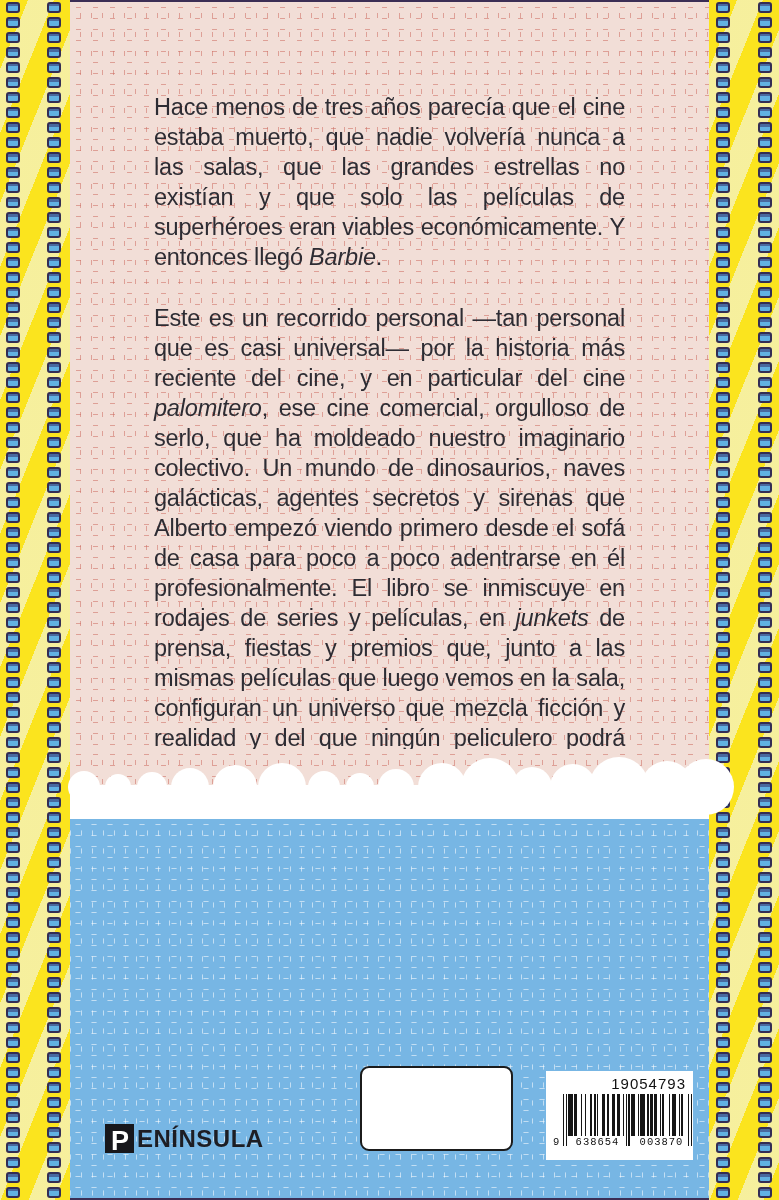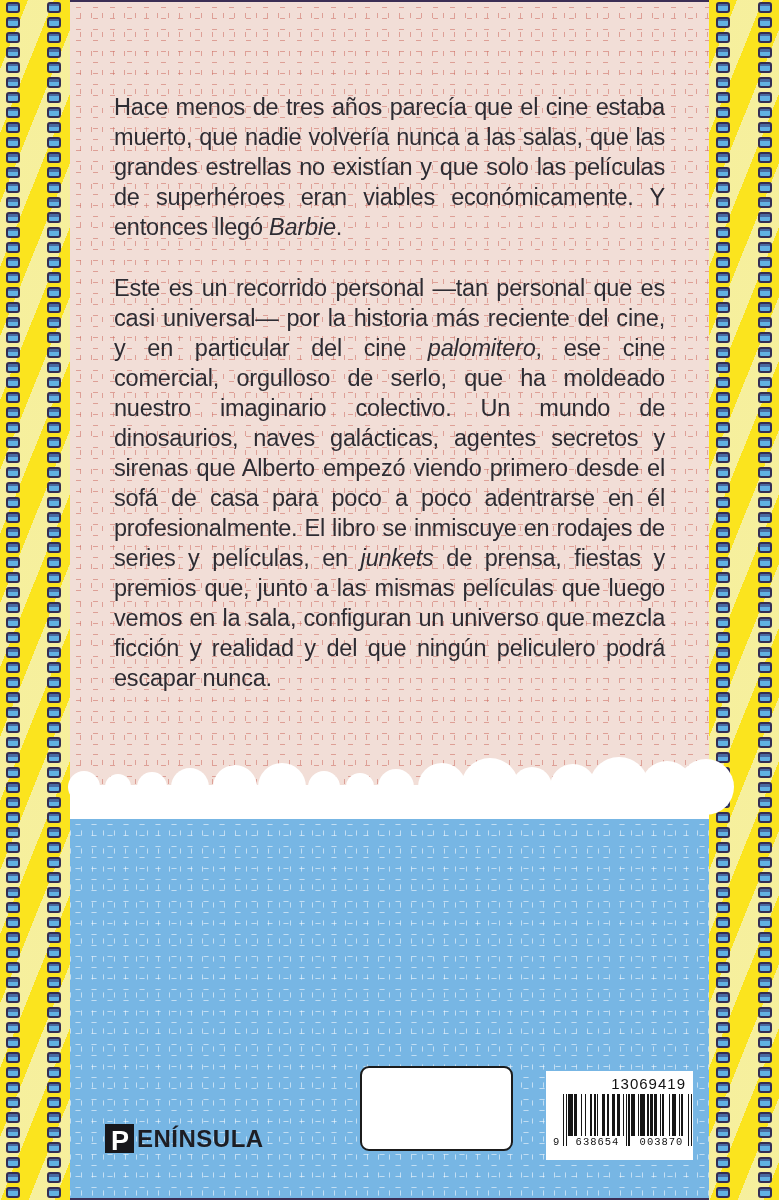--- a/index.html
+++ b/index.html
@@ -28,21 +28,21 @@
     background-image:
       radial-gradient(ellipse 4px 1.5px at center,rgba(205,108,97,.55) 0 60%,rgba(205,108,97,0) 66%),
       radial-gradient(ellipse 1.5px 4px at center,rgba(205,108,97,.55) 0 60%,rgba(205,108,97,0) 66%);
     background-size:17px 11px,11px 19px;background-position:0 0,5px 4px;}
   .blue-tex{background-color:#77b6e4;
     background-image:
       radial-gradient(ellipse 4px 1.5px at center,rgba(255,255,255,.55) 0 60%,rgba(255,255,255,0) 66%),
       radial-gradient(ellipse 1.5px 4px at center,rgba(255,255,255,.55) 0 60%,rgba(255,255,255,0) 66%);
     background-size:16px 11px,11px 18px;background-position:0 0,6px 5px;}
 
-  .pink-section{height:747px;box-sizing:border-box;padding:90px 44px 0;}
+  .pink-section{height:747px;box-sizing:border-box;padding:90px 84px 0;}
   .synopsis{color:#2d2c33;font-size:23.5px;line-height:30px;text-align:justify;letter-spacing:-0.2px;}
   .synopsis p{margin:0;}
   .synopsis p + p{margin-top:31px;}
   .synopsis em{font-style:italic;}
 
   
   .cloud-band{position:relative;height:70px;overflow:visible;}
   .cloud-base{position:absolute;left:0;right:0;bottom:0;height:34px;background:#ffffff;}
   .bump{position:absolute;background:#ffffff;border-radius:50%;}
 
@@ -454,21 +454,21 @@
         <div class="pen-square">
           <span>P</span>
         </div>
         <div class="pen-name">ENÍNSULA</div>
       </div>
 
       <div class="pefc-box">
       </div>
 
       <div class="barcode-box">
-        <div class="bc-number">13069419</div>
+        <div class="bc-number">19054793</div>
         <div class="bc-wrap">
           <div class="bc-bars">
               <div class="bar b1 tall" style="width: 1.36px;"></div>
               <div class="bar b0" style="width: 1.36px;"></div>
               <div class="bar b1 tall" style="width: 1.36px;"></div>
               <div class="bar b0" style="width: 1.36px;"></div>
               <div class="bar b1" style="width: 4.08px;"></div>
               <div class="bar b0" style="width: 1.36px;"></div>
               <div class="bar b1" style="width: 2.72px;"></div>
               <div class="bar b0" style="width: 4.08px;"></div>

